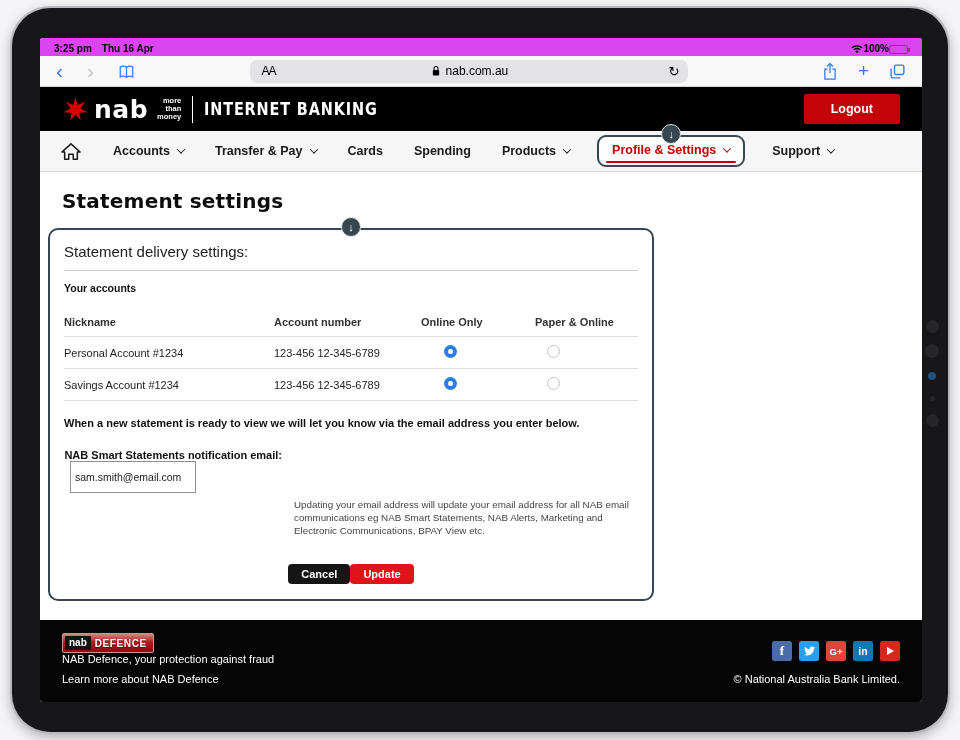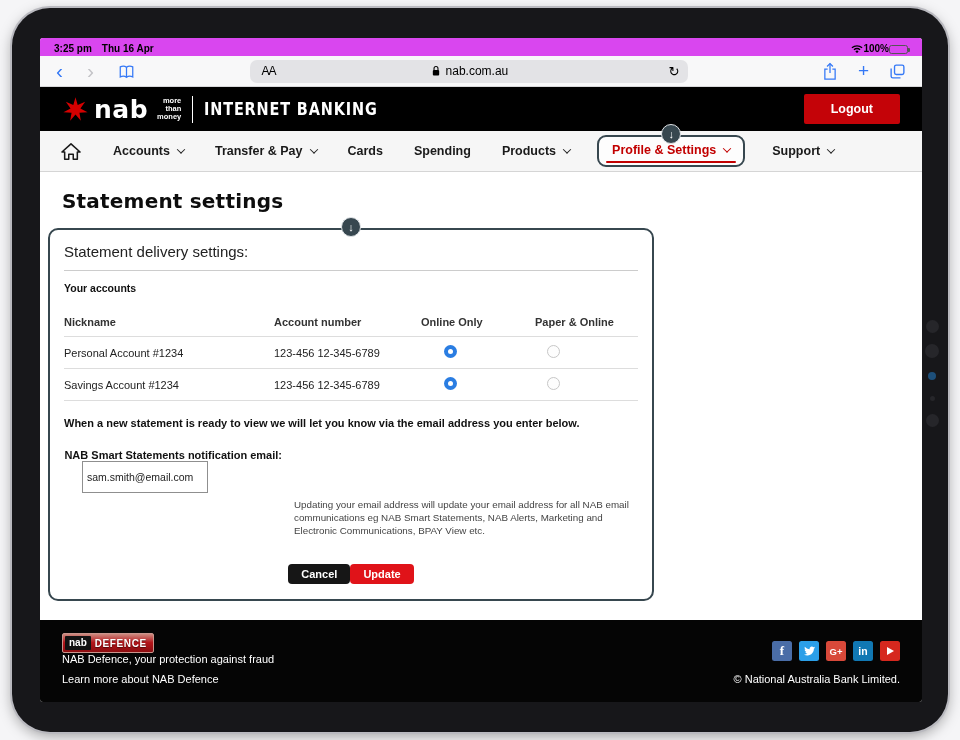--- a/index.html
+++ b/index.html
@@ -114,21 +114,21 @@
   .radio { width:13px; height:13px; border-radius:50%; display:inline-block; position:relative; }
   .radio.on { background:#2a7de2; }
   .radio.on:after { content:""; position:absolute; left:4px; top:4px; width:5px; height:5px; border-radius:50%; background:#fff; }
   .radio.off { border:1px solid #c7c7c7; background:#fdfdfd; }
   .col-online .radio { margin-left:23px; }
   .col-paper .radio { margin-left:12px; }
   .notice { font-size:11px; font-weight:700; color:#111; margin-top:16px; }
   .email-row { display:flex; align-items:flex-start; margin-top:17px;flex-direction:column; }
   .email-label { width:218px; text-align:right; font-size:11px; font-weight:700; color:#111; padding-top:3px; }
   .email-input {
-    margin-left:18px; width:126px; height:32px; font-size:10.5px;
+    margin-left:6px; width:126px; height:32px; font-size:10.5px;
     border:1px solid #8f8f8f; padding:13px 4px; font-family:inherit; color:#222; background:#fff;
   }
   .email-helper { margin:5px 0 0 230px; width:338px; font-size:9.8px; line-height:1.35; color:#444; }
   .joint-notice { font-size:11px; font-weight:700; color:#111; margin-top:18px; }
   .btn-row { display:flex; justify-content:center; margin-top:26px; }
   .btn { border:none; border-radius:4px; color:#fff; font-size:11px; font-weight:700; padding:4px 13px; cursor:pointer; font-family:inherit; }
   .btn.cancel { background:#161616; }
   .btn.update { background:#e01319; }
   
   .sitefooter {

